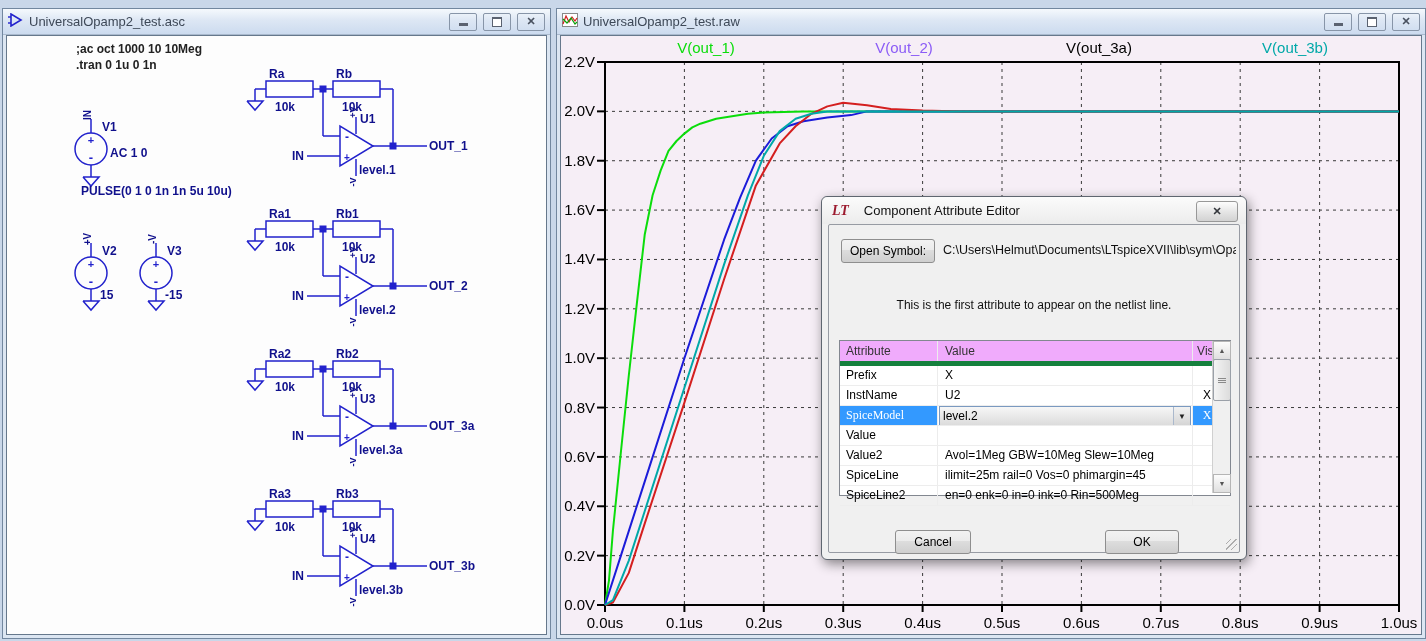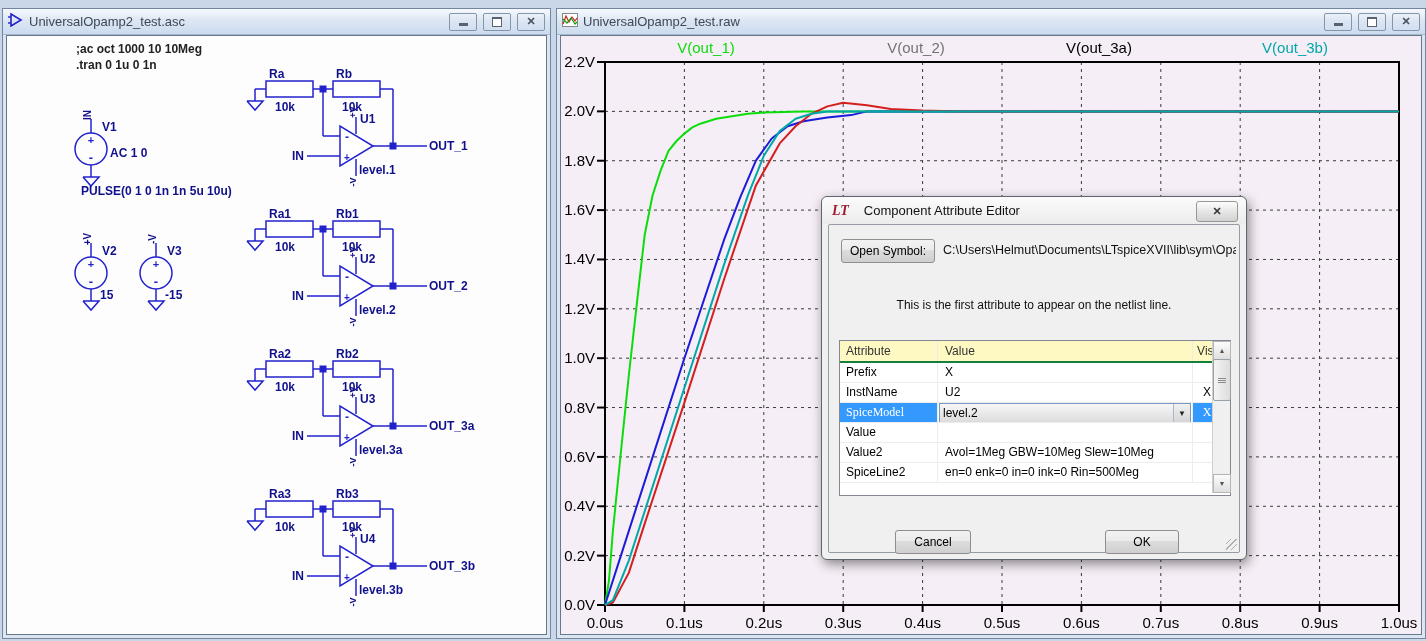--- a/index.html
+++ b/index.html
@@ -49,21 +49,21 @@
   #dlg-desc{position:absolute;left:0;right:0;top:73px;text-align:center;font-size:12px;color:#111;}
   #btn-cancel{left:66px;top:305px;width:74px;}
   #btn-ok{left:276px;top:305px;width:72px;}
   #grip{position:absolute;right:2px;bottom:2px;width:11px;height:11px;
     background:repeating-linear-gradient(135deg,transparent 0 3px,#adadad 3px 4px);}
 
   
   #attr-table{position:absolute;left:10px;top:115px;width:390px;height:154px;background:#fff;
     border:1px solid #828790;font-size:12px;color:#000;}
   .tr{display:flex;height:19px;line-height:19px;}
-  .tr.head{height:20px;line-height:20px;color:#333;border-bottom:2px solid #15803d;background:#fef9c3;}
+  .tr.head{height:20px;line-height:20px;color:#333;border-bottom:5px solid #15803d;background:#f0abfc;}
   .td{overflow:hidden;white-space:nowrap;}
   .td.attr{width:91px;padding-left:6px;border-right:1px solid #ececec;}
   .td.val{width:247px;padding-left:7px;border-right:1px solid #ececec;position:relative;}
   .td.vis{width:28px;text-align:center;}
   .tr.body{border-bottom:1px solid #ededed;}
   .sel-blue{background:#3399ff;color:#fff;font-family:Liberation Serif, serif;}
   .combo{position:absolute;left:1px;top:0;right:1px;height:18px;border:1px solid #7a99c0;
     background:linear-gradient(#f7f7f7,#dcdcdc);display:flex;align-items:center;color:#000;}
   .combo .ctext{flex:1;padding-left:3px;}
   .combo .carrow{width:16px;height:100%;display:flex;align-items:center;justify-content:center;
@@ -287,21 +287,21 @@
             <span class="g-res"></span>
           </span>
         <span class="cap-btn">
             <span class="g-x">✕</span>
           </span>
       </span>
     </div>
     <div class="client" id="client-wave">
       <div id="trace-labels" style="position:absolute;inset:0;border-radius:27px;">
           <span class="trace-label" style="left: 145px; color: rgb(11, 221, 11);">V(out_1)</span>
-          <span class="trace-label" style="left: 355px; color: #737373;">V(out_2)</span>
+          <span class="trace-label" style="left: 343px; color: #8b5cf6;">V(out_2)</span>
           <span class="trace-label" style="left: 538px; color: #000000;">V(out_3a)</span>
           <span class="trace-label" style="left: 734px; color: rgb(0, 168, 168);">V(out_3b)</span>
         </div>
       <svg id="plot-svg" width="860" height="598" viewBox="0 0 860 598" style="position:absolute;left:0;top:0;">
           <line x1="123.4" y1="26" x2="123.4" y2="569" stroke="#3a3a3a" stroke-width="1" stroke-dasharray="3,4"></line>
           <line x1="202.8" y1="26" x2="202.8" y2="569" stroke="#3a3a3a" stroke-width="1" stroke-dasharray="3,4"></line>
           <line x1="282.2" y1="26" x2="282.2" y2="569" stroke="#3a3a3a" stroke-width="1" stroke-dasharray="3,4"></line>
           <line x1="361.6" y1="26" x2="361.6" y2="569" stroke="#3a3a3a" stroke-width="1" stroke-dasharray="3,4"></line>
           <line x1="441" y1="26" x2="441" y2="569" stroke="#3a3a3a" stroke-width="1" stroke-dasharray="3,4"></line>
           <line x1="520.4" y1="26" x2="520.4" y2="569" stroke="#3a3a3a" stroke-width="1" stroke-dasharray="3,4"></line>
@@ -415,20 +415,25 @@
             <div class="td attr">Value</div>
             <div class="td val"></div>
             <div class="td vis"></div>
           </div>
           <div class="tr body">
             <div class="td attr">Value2</div>
             <div class="td val">Avol=1Meg GBW=10Meg Slew=10Meg</div>
             <div class="td vis"></div>
           </div>
           <div class="tr body">
+            <div class="td attr">SpiceLine</div>
+            <div class="td val">ilimit=25m rail=0 Vos=0 phimargin=45</div>
+            <div class="td vis"></div>
+          </div>
+          <div class="tr body">
             <div class="td attr">SpiceLine2</div>
             <div class="td val">en=0 enk=0 in=0 ink=0 Rin=500Meg</div>
             <div class="td vis"></div>
           </div>
           <div id="tbl-scroll">
             <div class="sbtn" id="sb-up">▲</div>
             <div id="sb-thumb">
               <div id="sb-grip"></div>
             </div>
             <div class="sbtn" id="sb-dn">▼</div>

